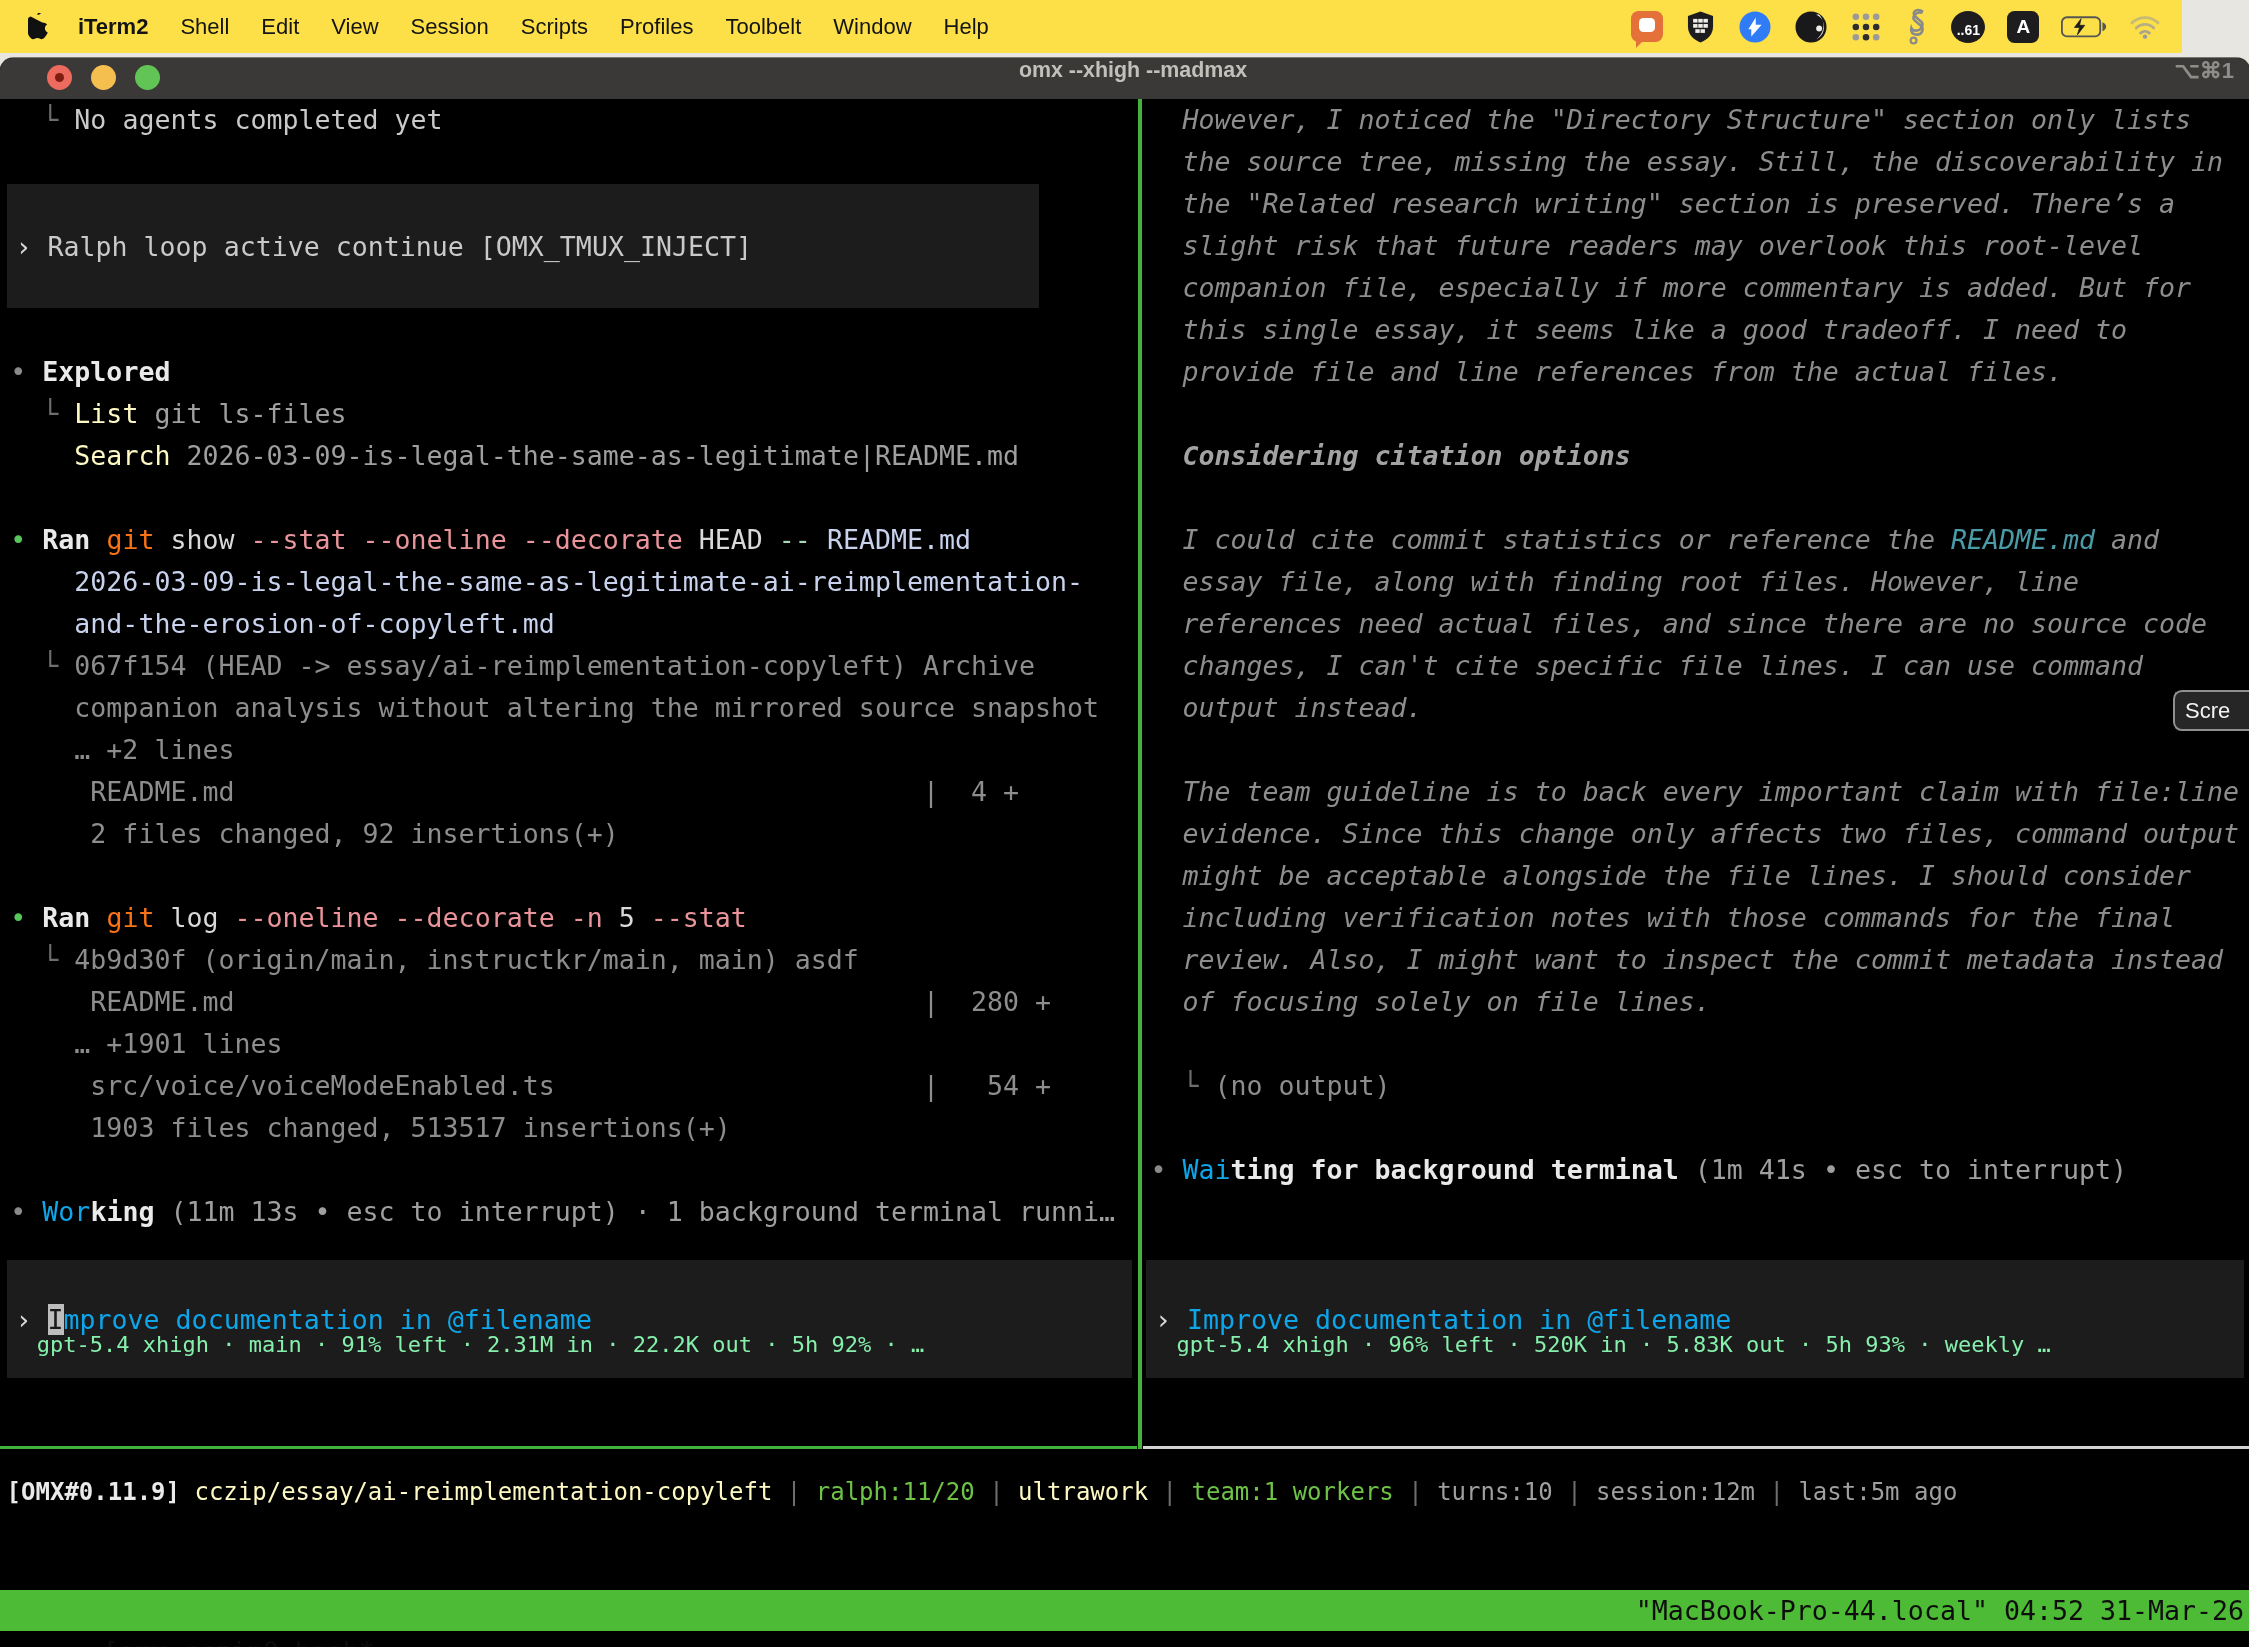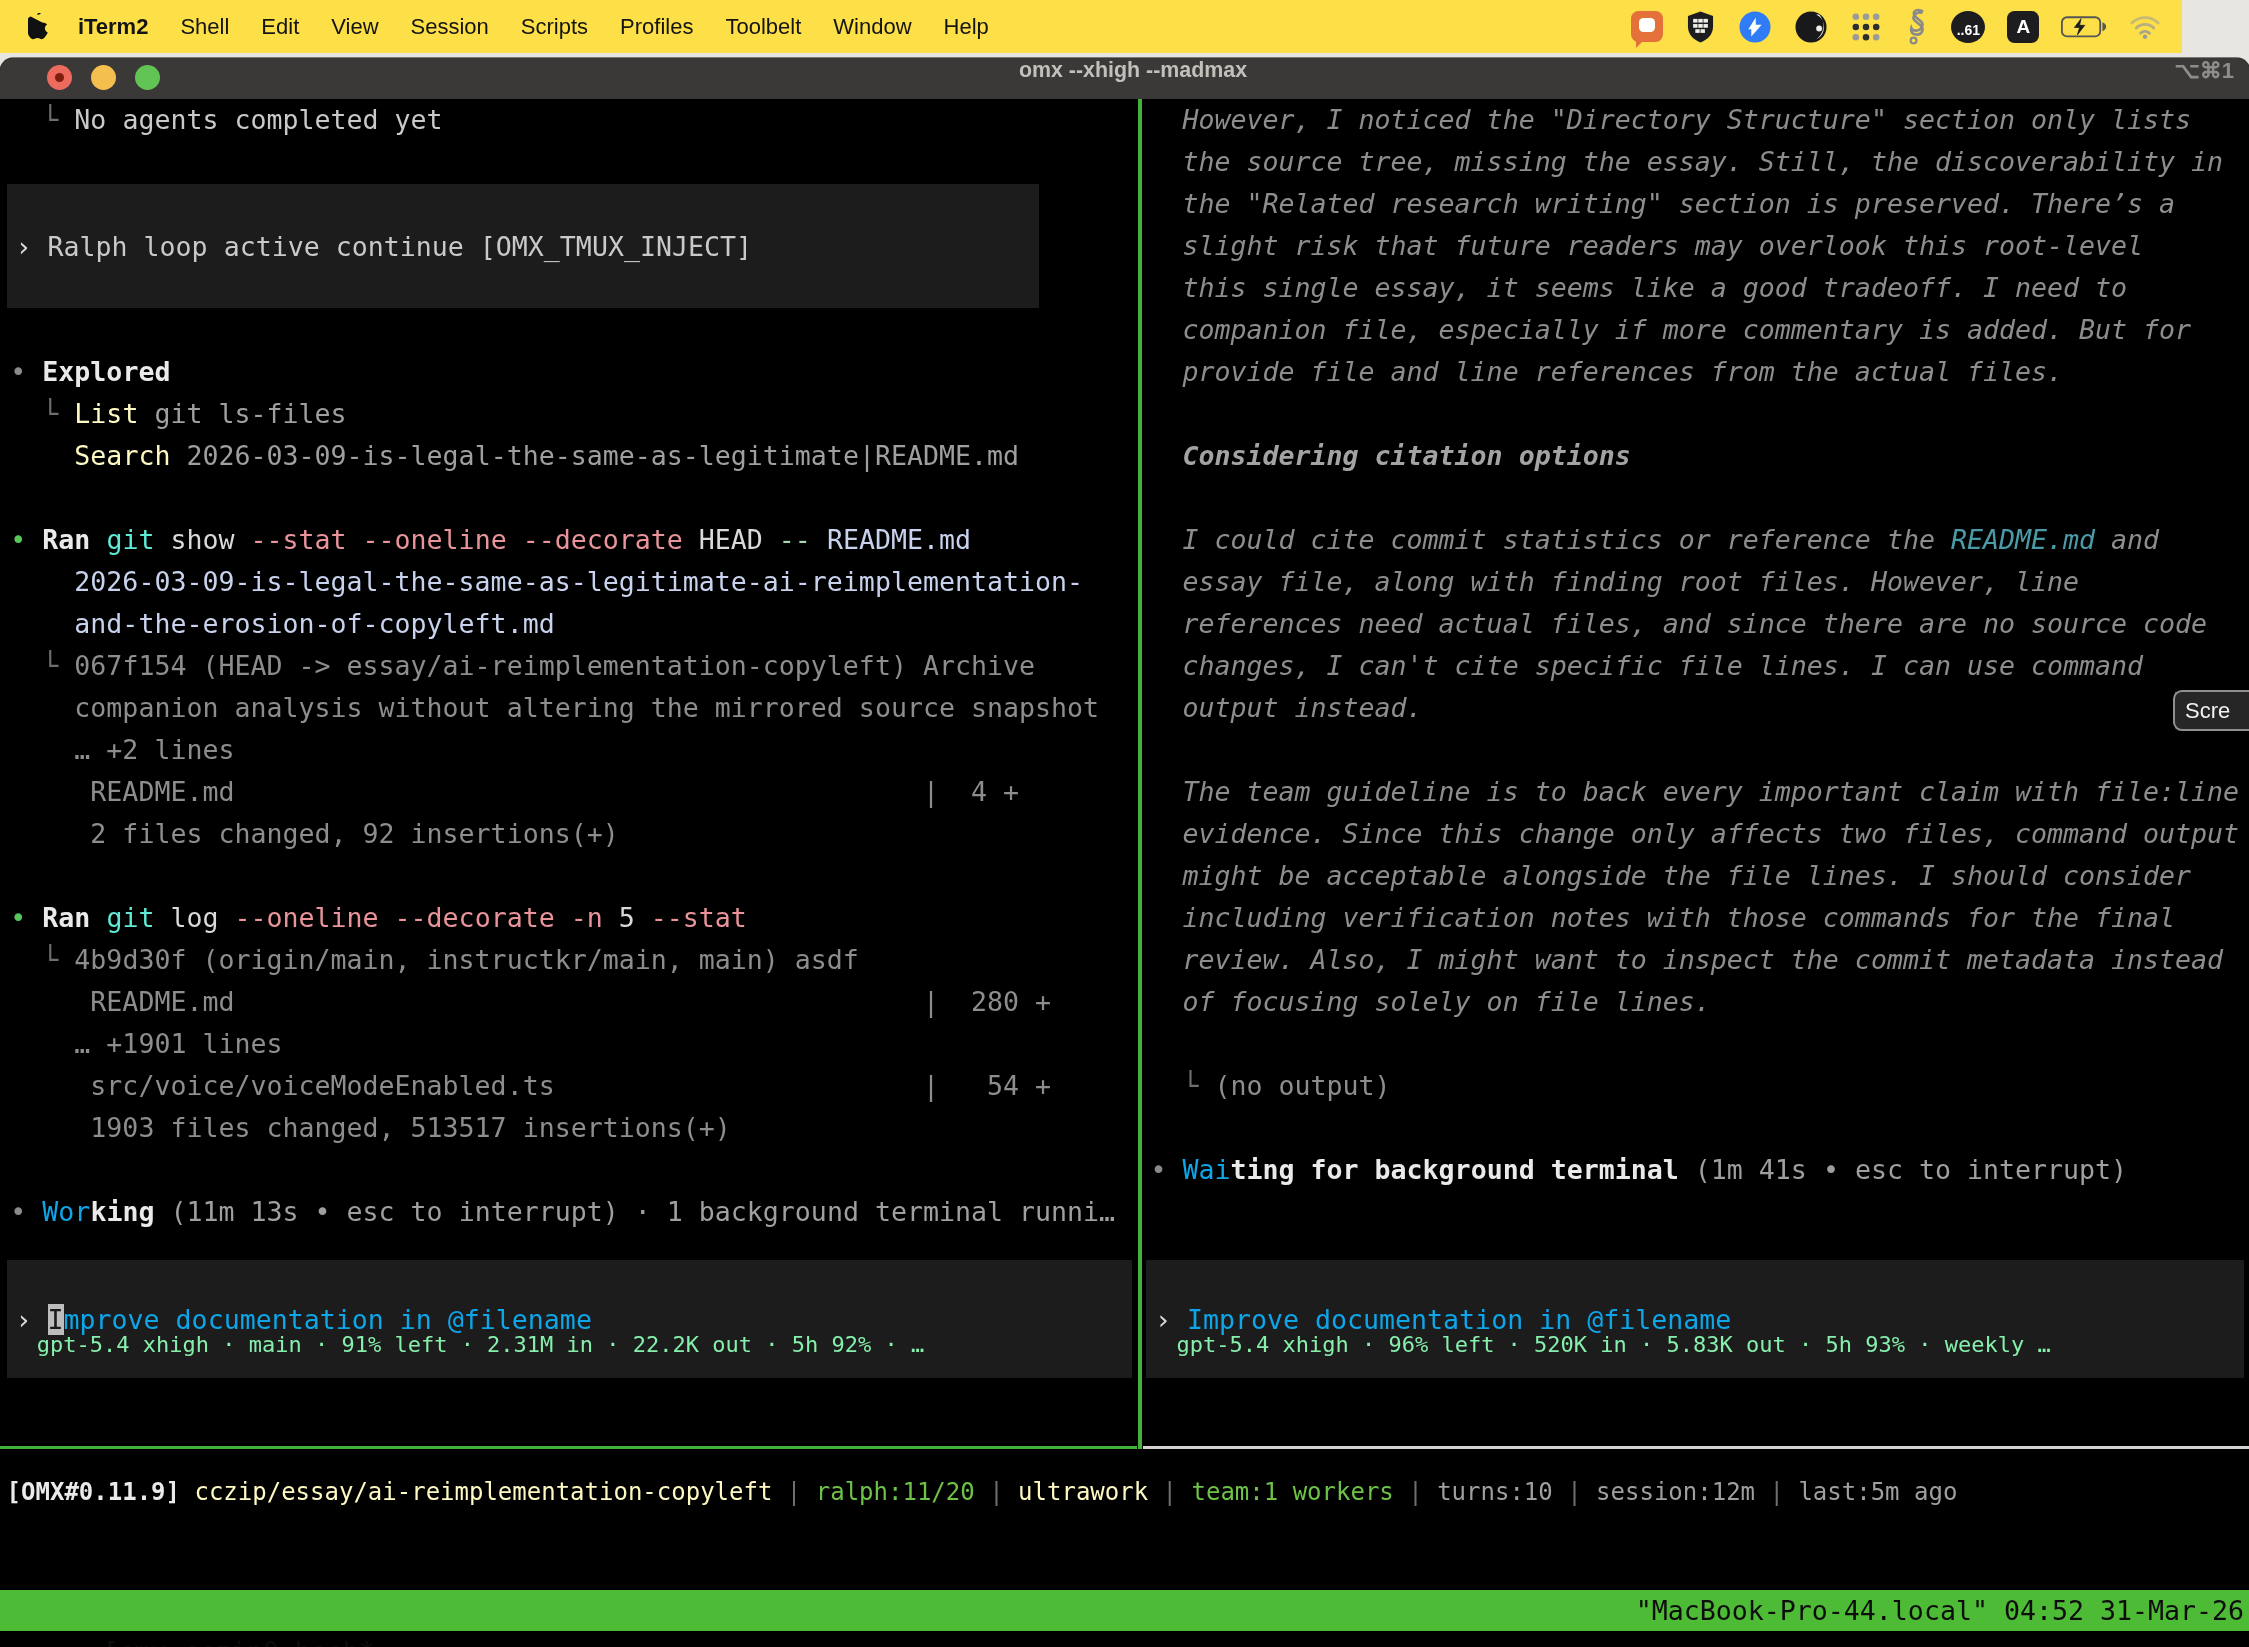--- a/index.html
+++ b/index.html
@@ -64,21 +64,21 @@
   .tmux-right{position:absolute;right:5.9px;top:0;}
   .tooltip{position:absolute;right:0;top:591px;width:65px;height:37px;background:#262626;
            border:2.2px solid #8f8f8f;border-right:none;border-radius:8.9px 0 0 8.9px;
            color:#f2f2f2;font:22px "Liberation Sans",sans-serif;display:flex;
            align-items:center;padding-left:10.3px;box-sizing:content-box;}
   
   .c-g{color:#9f9f9f}      .c-g2{color:#c9c9c9}
   .c-out{color:#8d8d8d}    .c-dim{color:#6e6e6e}
   .c-w{color:#eaeaea;font-weight:bold}
   .c-wt{color:#d9d9d9}     .c-cy{color:#fef9c3}
-  .c-bl{color:#5eead4}     .c-pk{color:#e8949a}
+  .c-bl{color:#f97316}     .c-pk{color:#e8949a}
   .c-lv{color:#c8d2ec}     .c-mn{color:#a8d5b2}
   .c-gr{color:#57c75b}     .c-bg{color:#8a8a8a}
   .c-sh{color:#0ea5e9}
   .c-ig{color:#8d8d8d;font-style:italic}
   .c-bi{color:#a3a3a3;font-style:italic;font-weight:bold}
   .c-tl{color:#4a9aa8;font-style:italic}
   .c-grn{color:#6dc247}
   .c-cur{background:#bdbdbd;color:#1a1a1a}
 </style>
 </head>
@@ -209,22 +209,22 @@
         <div class="trow"><span class="c-out">     1903 files changed, 513517 insertions(+)</span></div>
         <div class="trow">&nbsp;</div>
         <div class="trow"><span class="c-bg">• </span><span class="c-sh">Wor</span><span class="c-w">king</span><span class="c-g"> (11m 13s • esc to interrupt) · 1 background terminal runni…</span></div>
       </div>
 
     <div class="pane-lines" id="right-lines">
         <div class="trow"><span class="c-ig">  However, I noticed the "Directory Structure" section only lists</span></div>
         <div class="trow"><span class="c-ig">  the source tree, missing the essay. Still, the discoverability in</span></div>
         <div class="trow"><span class="c-ig">  the "Related research writing" section is preserved. There’s a</span></div>
         <div class="trow"><span class="c-ig">  slight risk that future readers may overlook this root-level</span></div>
+        <div class="trow"><span class="c-ig">  companion file, especially if more commentary is added. But for</span></div>
         <div class="trow"><span class="c-ig">  this single essay, it seems like a good tradeoff. I need to</span></div>
-        <div class="trow"><span class="c-ig">  companion file, especially if more commentary is added. But for</span></div>
         <div class="trow"><span class="c-ig">  provide file and line references from the actual files.</span></div>
         <div class="trow">&nbsp;</div>
         <div class="trow"><span class="c-bi">  Considering citation options</span></div>
         <div class="trow">&nbsp;</div>
         <div class="trow"><span class="c-ig">  I could cite commit statistics or reference the </span><span class="c-tl">README.md</span><span class="c-ig"> and</span></div>
         <div class="trow"><span class="c-ig">  essay file, along with finding root files. However, line</span></div>
         <div class="trow"><span class="c-ig">  references need actual files, and since there are no source code</span></div>
         <div class="trow"><span class="c-ig">  changes, I can't cite specific file lines. I can use command</span></div>
         <div class="trow"><span class="c-ig">  output instead.</span></div>
         <div class="trow">&nbsp;</div>

